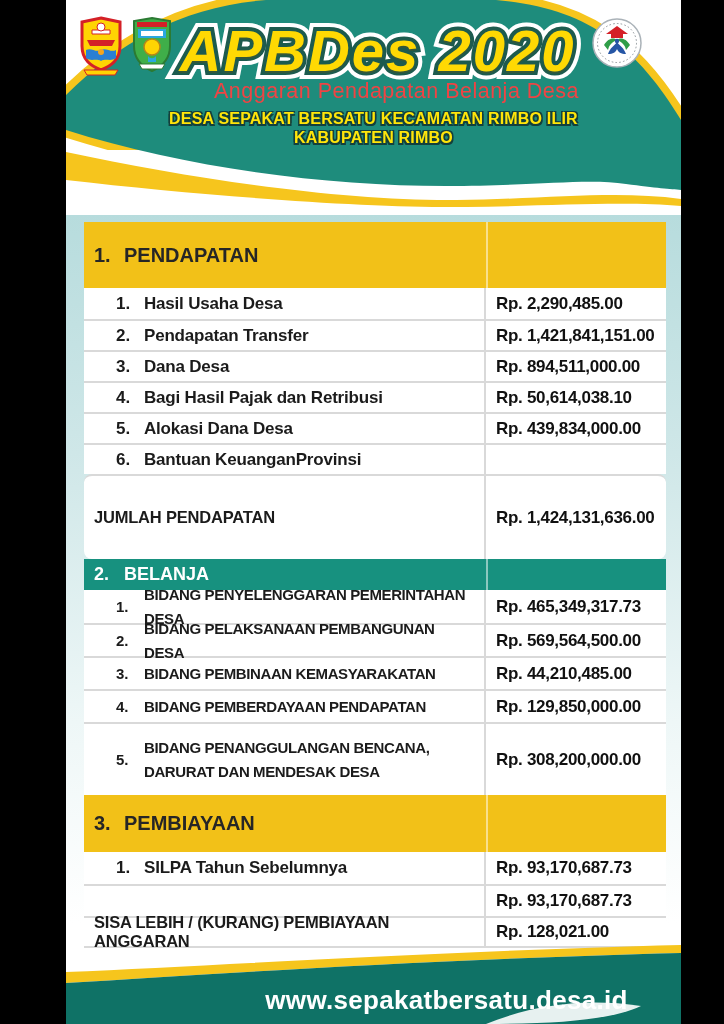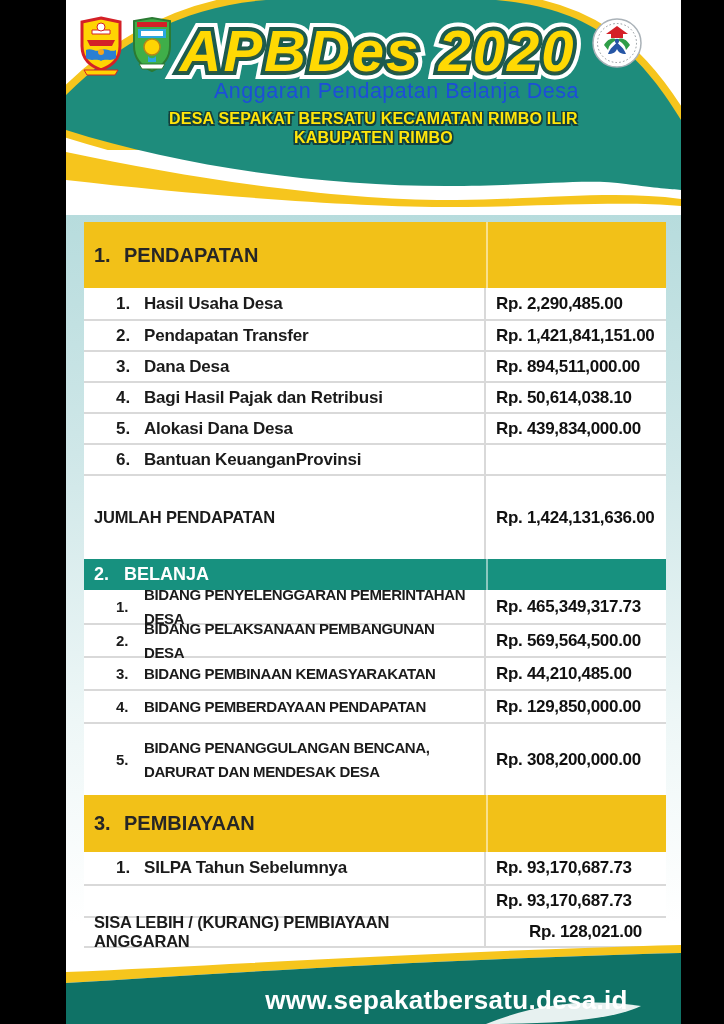--- a/index.html
+++ b/index.html
@@ -12,51 +12,51 @@
   .header svg.waves{position:absolute;left:0;top:0;}
   .logo-group{position:absolute;left:12px;top:16px;display:flex;gap:6px;}
   .seal{position:absolute;left:526px;top:18px;}
   .title-block{position:absolute;left:0;top:20px;width:615px;text-align:center;}
   .title-stack{display:grid;justify-content:center;margin-left:8px;}
   .t{grid-row:1;grid-column:1;font-weight:bold;font-style:italic;font-size:58px;line-height:62px;
      letter-spacing:2px;white-space:nowrap;}
   .t.back{-webkit-text-stroke:16px #ffffff;color:#fff;}
   .t.mid{-webkit-text-stroke:8px #1d5b4e;color:#1d5b4e;}
   .t.front{color:#ffd903;text-shadow:0 2px 0 rgba(120,80,0,.25);}
-  .subtitle{margin-top:-3px;color:#1d4ed8;font-size:21.5px;letter-spacing:.5px;padding-left:46px;}
+  .subtitle{margin-top:-3px;color:#ef4444;font-size:21.5px;letter-spacing:.5px;padding-left:46px;}
   .badge{margin-top:6px;color:#ffe50a;font-weight:bold;font-size:16px;line-height:17px;letter-spacing:.2px;
          text-shadow:-1.5px -1.5px 0 #14403c,1.5px -1.5px 0 #14403c,-1.5px 1.5px 0 #14403c,
                      1.5px 1.5px 0 #14403c,0 2px 0 #14403c;}
   .badge + .badge{margin-top:2px;}
 
   
   .bodyarea{position:absolute;left:0;top:215px;width:615px;height:745px;
             background:linear-gradient(180deg,#b7dcdd 0%,#cfe7e8 32%,#eef7f7 68%,#ffffff 95%);}
   .table{position:absolute;left:18px;top:7px;width:582px;}
   .sec{position:relative;display:flex;align-items:center;box-sizing:border-box;padding-left:10px;
        font-weight:bold;font-size:20px;color:#262626;}
   .sec .vline{position:absolute;left:402px;top:0;bottom:0;width:2px;background:rgba(255,255,255,.5);}
   .sec.yellow{background:#f2c118;height:66px;}
   .sec.teal{background:#17917f;height:31px;color:#ffffff;font-size:18px;}
   .sec.tall{height:57px;}
   .sec-no{width:30px;flex:none;}
   .row{display:flex;background:#fff;border-top:2px solid #d9d9d9;box-sizing:border-box;}
   .row.first{border-top:none;}
-  .row.last{border-bottom:2px solid #d9d9d9;gap:33px;}
+  .row.last{border-bottom:2px solid #d9d9d9;}
   .c-label{width:402px;flex:none;box-sizing:border-box;border-right:2px solid #d9d9d9;
            display:flex;align-items:center;color:#1b1b1b;font-weight:bold;}
   .c-label .no{flex:none;width:28px;margin-left:32px;font-size:17px;}
   .c-label .lbl{font-size:17px;letter-spacing:-.2px;}
   .caps .no{font-size:15px;}
   .caps .lbl{font-size:15px;letter-spacing:-.4px;line-height:24px;padding-right:6px;}
   .flush .c-label{padding-left:10px;}
   .flush .c-label .lbl{font-size:16.5px;letter-spacing:-.2px;}
   .c-value{flex:1;display:flex;align-items:center;box-sizing:border-box;padding-left:10px;
            color:#111;font-weight:bold;font-size:17px;letter-spacing:-.3px;white-space:nowrap;}
-  .h31{height:31px;} .h33{height:33px;} .h32{height:32px;} .h73{height:73px;} .h85{height:85px;}
+  .h31{height:31px;} .h33{height:33px;} .h32{height:32px;} .h73{height:73px;} .h85{height:85px;border-radius:8px;}
 
   
   .footer{position:absolute;left:0;bottom:0;width:615px;height:84px;}
   .site{position:absolute;left:0;bottom:8px;width:615px;text-align:center;color:#fff;
         font-weight:bold;font-size:26px;letter-spacing:.3px;padding-left:70px;box-sizing:border-box;margin-left:38px;}
 </style>
 </head>
 <body>
 
 <div class="stage">

